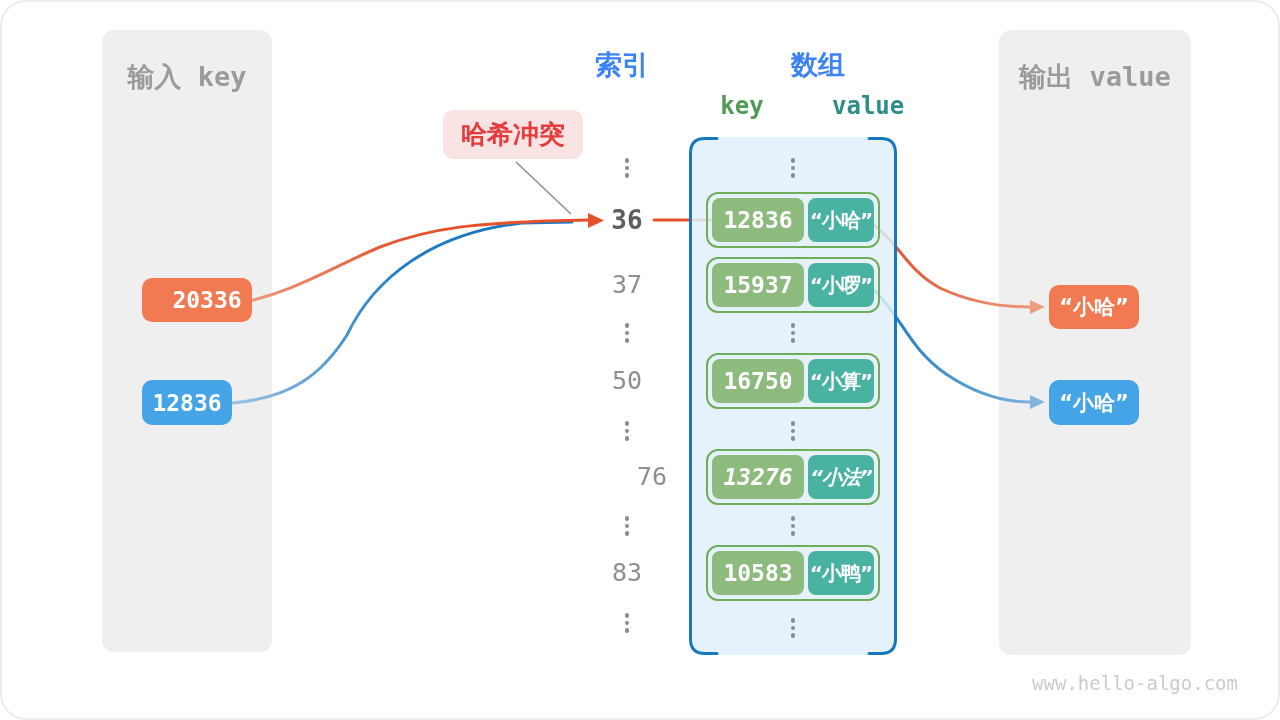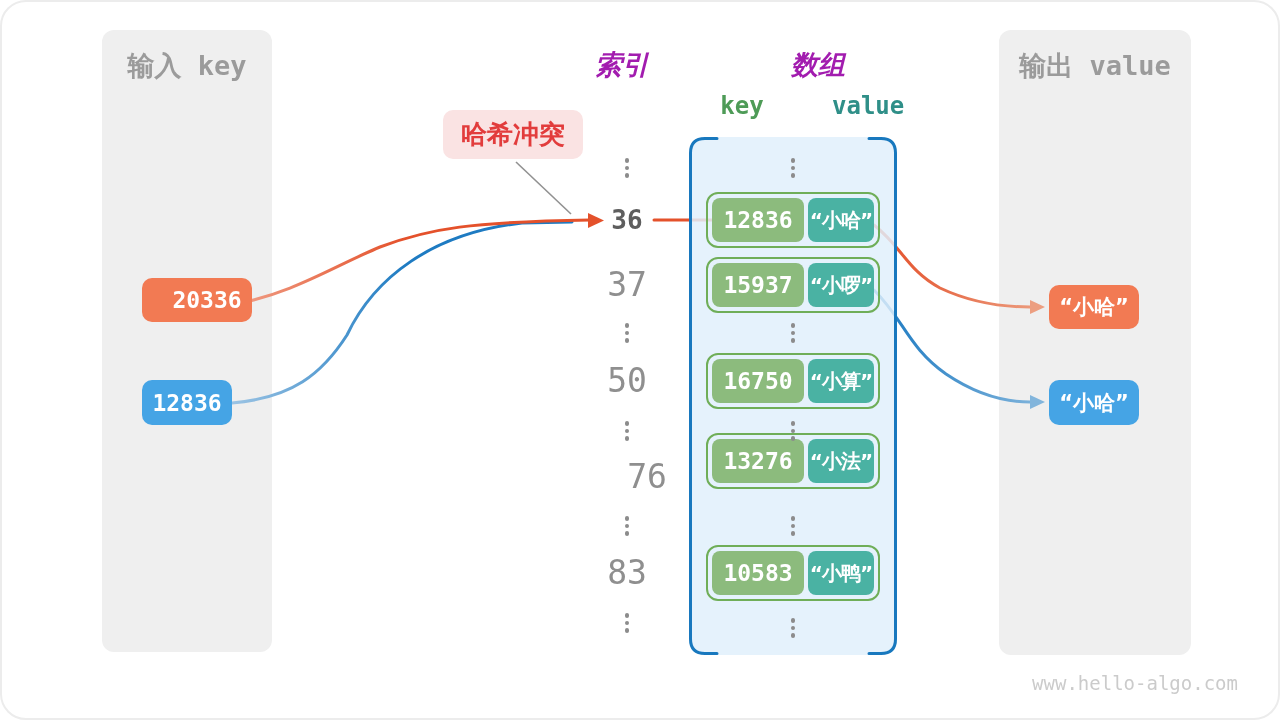--- a/index.html
+++ b/index.html
@@ -7,26 +7,26 @@
     position:relative;width:1280px;height:720px;box-sizing:border-box;
     background:#fff;border:2px solid #ECECEC;border-radius:26px;overflow:hidden;
     font-family:"DejaVu Sans","Liberation Sans",sans-serif;
   }
 
   
   .panel{position:absolute;background:#EFEFEF;border-radius:12px;z-index:1;}
   .panel.left{left:100px;top:28px;width:170px;height:622px;}
   .panel.right{left:997px;top:28px;width:192px;height:625px;}
   .panel-title{
-    margin-top:18px;text-align:center;font-size:27px;font-weight:bold;color:#9B9B9B;
+    margin-top:29px;text-align:center;font-size:27px;font-weight:bold;color:#9B9B9B;
     font-family:"DejaVu Sans Mono","DejaVu Sans","Liberation Sans",monospace,sans-serif;
   }
 
   
-  .col-title{position:absolute;z-index:2;width:120px;text-align:center;font-size:27px;font-weight:bold;color:#a21caf;top:45px;font-style:italic;}
+  .col-title{position:absolute;z-index:2;width:120px;text-align:center;font-size:27px;font-weight:bold;color:#3b82f6;top:45px;}
   .col-title.idx{left:560px;}
   .col-title.arr{left:756px;}
   .kv-h{position:absolute;top:90px;z-index:2;width:70px;text-align:center;font-size:24px;font-weight:bold;
         font-family:"DejaVu Sans Mono","Liberation Mono",monospace;}
   .kv-h.key{left:705px;color:#4E9B57;}
   .kv-h.val{left:830px;color:#2F8F88;}
 
   
   .kbox{position:absolute;z-index:4;width:90px;height:44px;border-radius:10px;display:flex;align-items:center;justify-content:center;
         color:#fff;font-weight:bold;font-size:23px;font-family:"DejaVu Sans Mono","Liberation Mono",monospace;}
@@ -43,21 +43,21 @@
     display:flex;flex-direction:column;align-items:center;}
   .hash-name{margin-top:148px;font-size:26px;font-weight:bold;color:#4050D8;}
   .hash-formula{margin-top:18px;font-size:23px;font-weight:600;color:#3E63DC;
     font-family:"DejaVu Sans Mono","Liberation Mono",monospace;}
 
   
   .collision{position:absolute;left:441px;top:108px;z-index:6;background:#FAE3E3;border-radius:10px;
     padding:7px 18px;font-size:26px;font-weight:bold;color:#E23C3C;}
 
   
-  .idx-num{position:absolute;left:585px;width:80px;z-index:2;text-align:center;font-size:33px;color:#8F8F8F;
+  .idx-num{position:absolute;left:585px;width:80px;z-index:2;text-align:center;font-size:25px;color:#8F8F8F;
     font-family:"DejaVu Sans Mono","Liberation Mono",monospace;line-height:32px;}
   .idx-num.hl{color:#5E5E5E;font-weight:bold;font-size:26px;}
 
   
   .vdots{position:absolute;display:flex;flex-direction:column;gap:3px;align-items:center;z-index:5;width:6px;}
   .vdots i{width:4.5px;height:4.5px;border-radius:50%;background:#8C8C8C;}
 
   
   .array-box{position:absolute;left:687px;top:135px;width:208px;height:518px;z-index:3;
     background:rgba(224,240,251,0.85);border-radius:15px;}
@@ -173,21 +173,21 @@
       <div class="pval">“小哈”</div>
     </div>
     <div class="pair" style="top:120px;">
       <div class="pkey">15937</div>
       <div class="pval">“小啰”</div>
     </div>
     <div class="pair" style="top:216px;">
       <div class="pkey">16750</div>
       <div class="pval">“小算”</div>
     </div>
-    <div class="pair" style="top:296px;">
+    <div class="pair" style="top:312px;font-style:italic;">
       <div class="pkey">13276</div>
       <div class="pval">“小法”</div>
     </div>
     <div class="pair" style="top:408px;">
       <div class="pkey">10583</div>
       <div class="pval">“小鸭”</div>
     </div>
 
     <div class="vdots" style="left:101px;top:21px;">
         <i></i>

